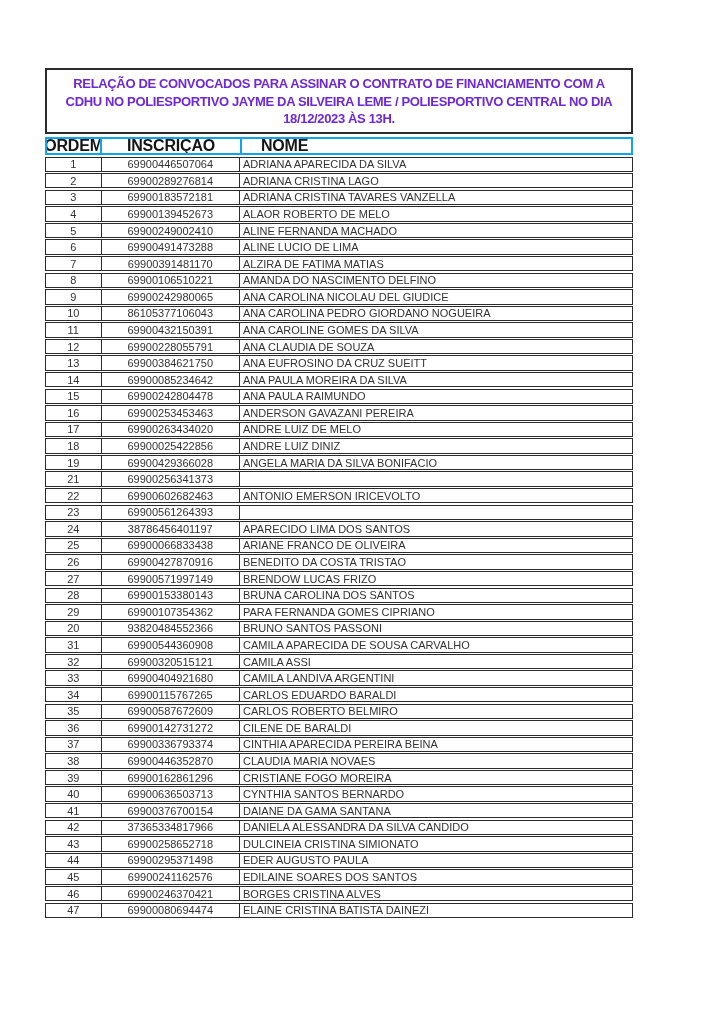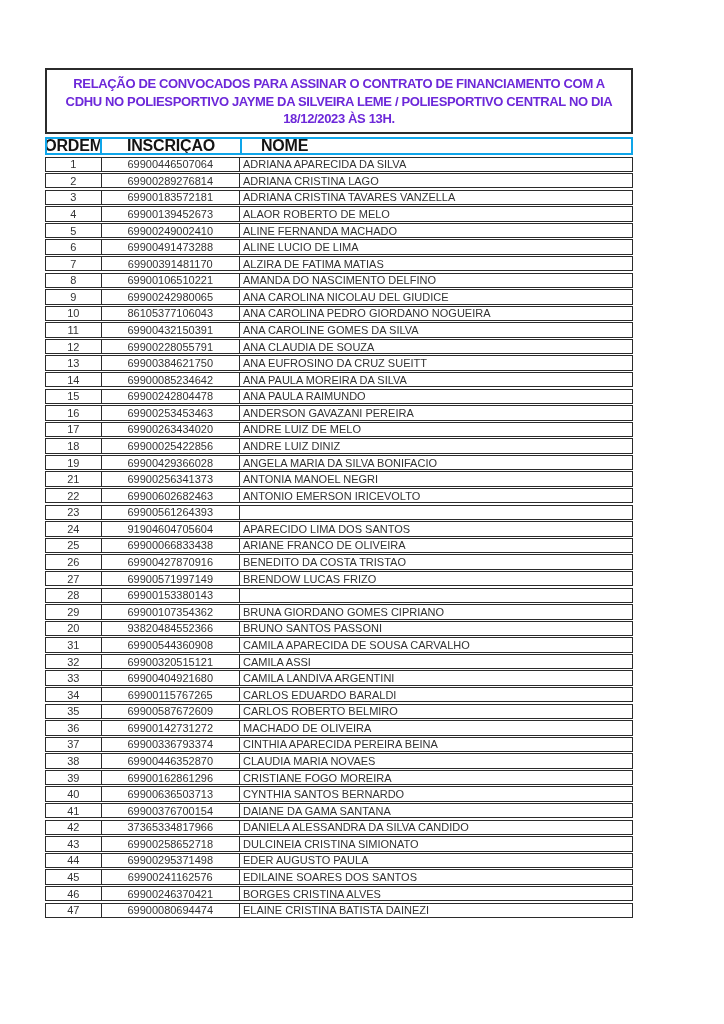--- a/index.html
+++ b/index.html
@@ -218,37 +218,36 @@
   <div class="trow">
     <div class="cell c-ordem">19</div>
     <div class="cell c-insc">69900429366028</div>
     <div class="cell c-nome">ANGELA MARIA DA SILVA BONIFACIO</div>
   </div>
 
 
   <div class="trow">
     <div class="cell c-ordem">21</div>
     <div class="cell c-insc">69900256341373</div>
-    <div class="cell c-nome">ANTONIA MANOEL NEGRI</div>
   </div>
 
   <div class="trow">
     <div class="cell c-ordem">22</div>
     <div class="cell c-insc">69900602682463</div>
     <div class="cell c-nome">ANTONIO EMERSON IRICEVOLTO</div>
   </div>
 
   <div class="trow">
     <div class="cell c-ordem">23</div>
     <div class="cell c-insc">69900561264393</div>
   </div>
 
   <div class="trow">
     <div class="cell c-ordem">24</div>
-    <div class="cell c-insc">91904604705604</div>
+    <div class="cell c-insc">38786456401197</div>
     <div class="cell c-nome">APARECIDO LIMA DOS SANTOS</div>
   </div>
 
   <div class="trow">
     <div class="cell c-ordem">25</div>
     <div class="cell c-insc">69900066833438</div>
     <div class="cell c-nome">ARIANE FRANCO DE OLIVEIRA</div>
   </div>
 
   <div class="trow">
@@ -259,26 +258,27 @@
 
   <div class="trow">
     <div class="cell c-ordem">27</div>
     <div class="cell c-insc">69900571997149</div>
     <div class="cell c-nome">BRENDOW LUCAS FRIZO</div>
   </div>
 
   <div class="trow">
     <div class="cell c-ordem">28</div>
     <div class="cell c-insc">69900153380143</div>
+    <div class="cell c-nome">BRUNA CAROLINA DOS SANTOS</div>
   </div>
 
   <div class="trow">
     <div class="cell c-ordem">29</div>
     <div class="cell c-insc">69900107354362</div>
-    <div class="cell c-nome">BRUNA GIORDANO GOMES CIPRIANO</div>
+    <div class="cell c-nome">PARA FERNANDA GOMES CIPRIANO</div>
   </div>
 
   <div class="trow">
     <div class="cell c-ordem">20</div>
     <div class="cell c-insc">93820484552366</div>
     <div class="cell c-nome">BRUNO SANTOS PASSONI</div>
   </div>
 
   <div class="trow">
     <div class="cell c-ordem">31</div>
@@ -306,21 +306,21 @@
 
   <div class="trow">
     <div class="cell c-ordem">35</div>
     <div class="cell c-insc">69900587672609</div>
     <div class="cell c-nome">CARLOS ROBERTO BELMIRO</div>
   </div>
 
   <div class="trow">
     <div class="cell c-ordem">36</div>
     <div class="cell c-insc">69900142731272</div>
-    <div class="cell c-nome">MACHADO DE OLIVEIRA</div>
+    <div class="cell c-nome">CILENE DE BARALDI</div>
   </div>
 
   <div class="trow">
     <div class="cell c-ordem">37</div>
     <div class="cell c-insc">69900336793374</div>
     <div class="cell c-nome">CINTHIA APARECIDA PEREIRA BEINA</div>
   </div>
 
   <div class="trow">
     <div class="cell c-ordem">38</div>

